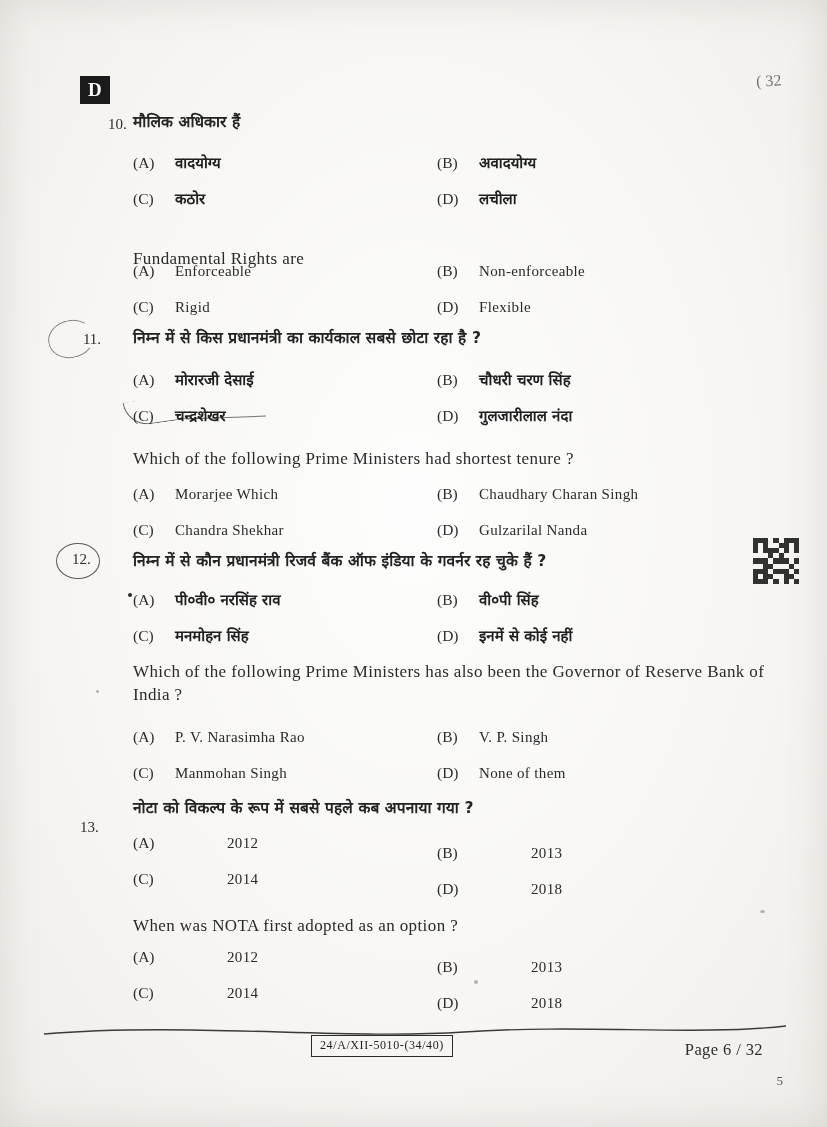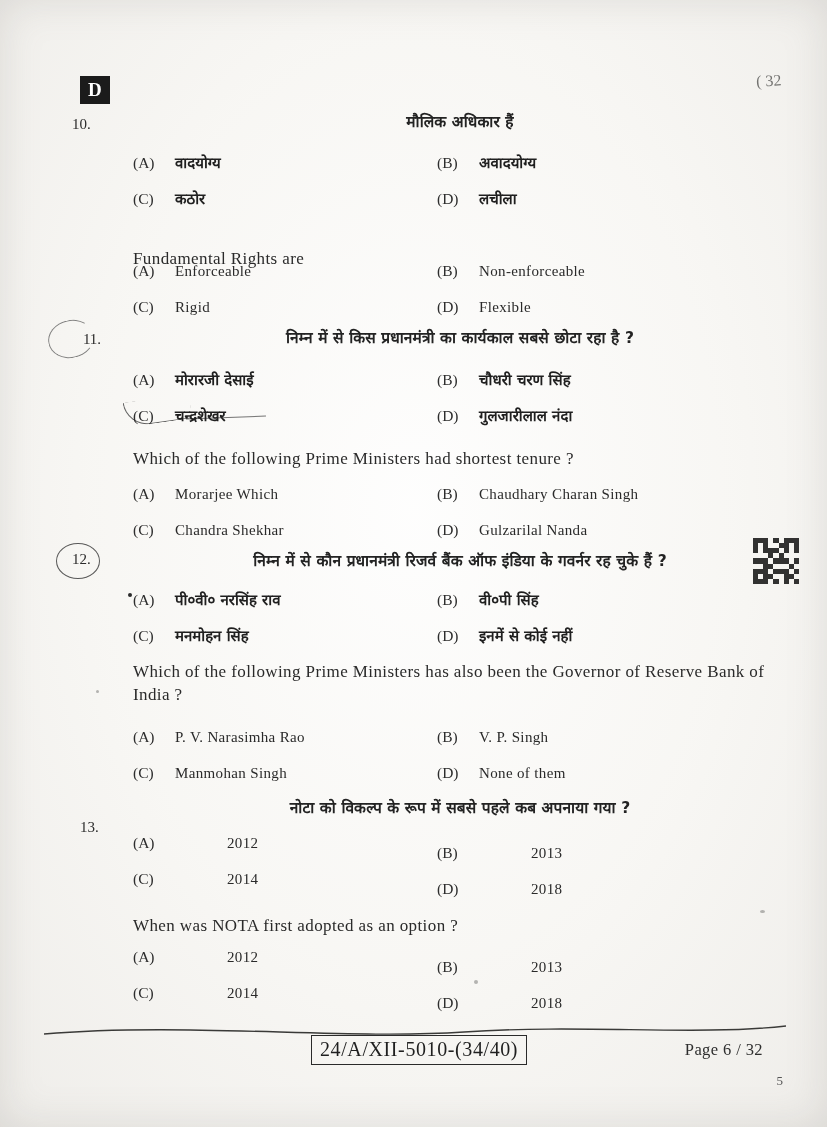--- a/index.html
+++ b/index.html
@@ -104,21 +104,20 @@
     right: 40px;
     font-size: 16.5px;
     color: #232323;
     line-height: 1.35;
   }
   .qtext.hi {
     font-family: "DejaVu Sans", sans-serif;
     font-size: 15.5px;
     font-weight: 600;
     letter-spacing: 0.1px;
-    text-align: center;
   }
   .qtext.en {
     font-family: "Liberation Serif", serif;
     font-size: 17px;
     letter-spacing: 0.4px;
     color: #2a2a2a;
   }
 
   .opt-row {
     position: absolute;
@@ -222,21 +221,21 @@
     width: 742px;
     height: 24px;
   }
   .footer-box {
     position: absolute;
     left: 311px;
     top: 1035px;
     border: 1.4px solid #2a2a2a;
     padding: 2px 8px 3px 8px;
     font-family: "Liberation Serif", serif;
-    font-size: 20px;
+    font-size: 12px;
     letter-spacing: 0.6px;
     color: #1f1f1f;
     background: transparent;
   }
   .footer-page {
     position: absolute;
     right: 64px;
     top: 1040px;
     font-family: "Liberation Serif", serif;
     font-size: 16.5px;
@@ -340,21 +339,21 @@
         <i class="on"></i>
         <i></i>
         <i class="on"></i>
         <i></i>
         <i class="on"></i>
         <i></i>
         <i class="on"></i>
     </div>
 
     <div class="q" style="top:112px;">
-      <div class="qnum" style="top:4px;">10.</div>
+      <div class="qnum" style="top:4px;margin-left:36px;">10.</div>
       <div class="qtext hi" style="top:0px;">मौलिक अधिकार हैं</div>
     </div>
 
     <div class="opt-row" style="top:152px;">
       <div class="opt col-a">
         <span class="lbl">(A)</span>
         <span class="val hi">वादयोग्य</span>
       </div>
       <div class="opt col-b">
         <span class="lbl">(B)</span>

